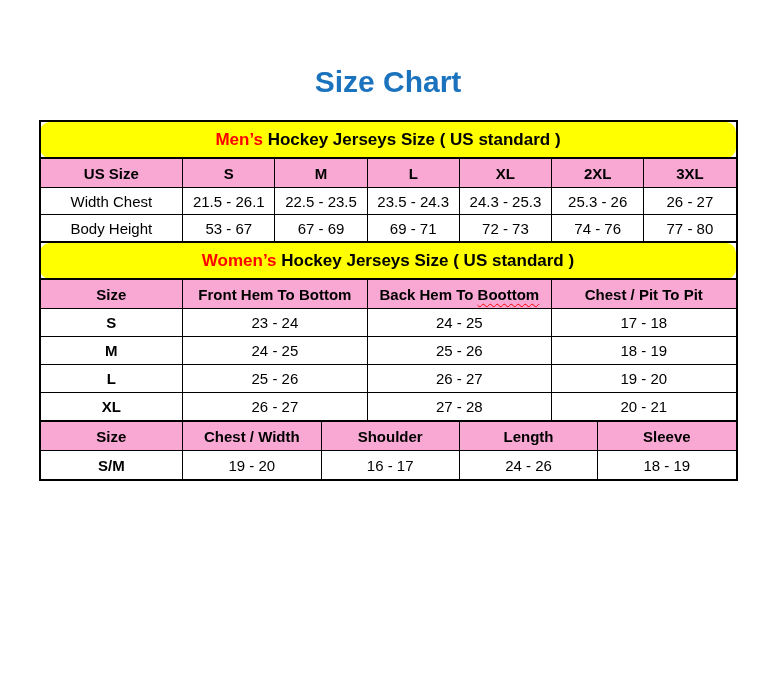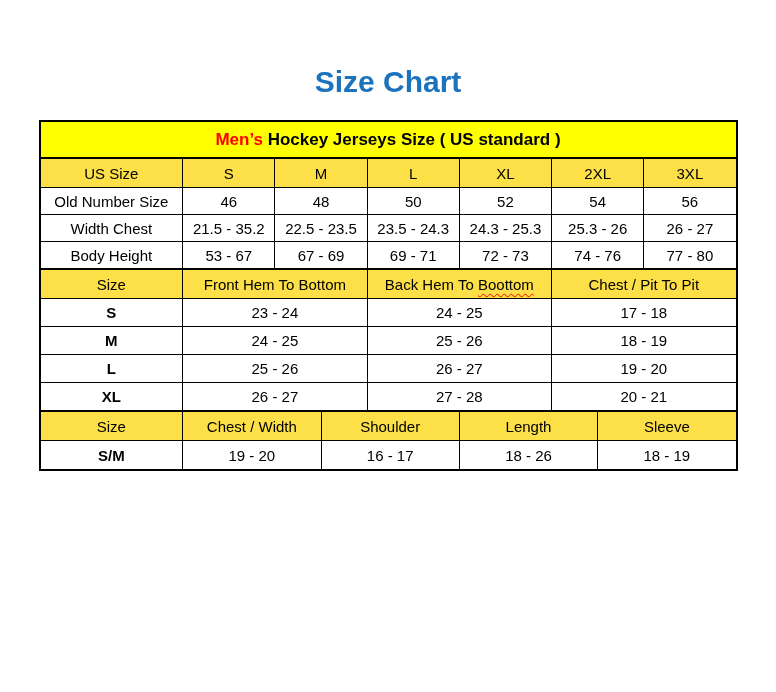--- a/index.html
+++ b/index.html
@@ -46,29 +46,30 @@
     padding: 0 2px;
     overflow: hidden;
     white-space: nowrap;
   }
   .band-cell {
     background: var(--band-yellow, #FFFF00);
     height: 35px;
     font-size: 17px;
     font-weight: 700;
     border-bottom-width: 2px !important;
+    border-radius: 10px;
   }
   .band-cell .hl {
     color: var(--highlight-red, #FF0000);
   }
   th.col-head {
     height: 28px;
     font-size: 15px;
-    font-weight: 400;
-    background: #fde047;
+    font-weight: 700;
+    background: #f9a8d4;
   }
   td.cell {
     height: 26px;
     font-size: 15px;
     font-weight: 400;
     background: #ffffff;
   }
   td.cell.bold-label {
     font-weight: 700;
   }
@@ -114,31 +115,22 @@
           <th class="col-head">S</th>
           <th class="col-head">M</th>
           <th class="col-head">L</th>
           <th class="col-head">XL</th>
           <th class="col-head">2XL</th>
           <th class="col-head">3XL</th>
         </tr>
       </thead>
       <tbody>
         <tr>
-          <td class="cell">Old Number Size</td>
-          <td class="cell">46</td>
-          <td class="cell">48</td>
-          <td class="cell">50</td>
-          <td class="cell">52</td>
-          <td class="cell">54</td>
-          <td class="cell">56</td>
-        </tr>
-        <tr>
           <td class="cell">Width Chest</td>
-          <td class="cell">21.5 - 35.2</td>
+          <td class="cell">21.5 - 26.1</td>
           <td class="cell">22.5 - 23.5</td>
           <td class="cell">23.5 - 24.3</td>
           <td class="cell">24.3 - 25.3</td>
           <td class="cell">25.3 - 26</td>
           <td class="cell">26 - 27</td>
         </tr>
         <tr>
           <td class="cell">Body Height</td>
           <td class="cell">53 - 67</td>
           <td class="cell">67 - 69</td>
@@ -151,20 +143,26 @@
     </table>
 
     <table class="size-table t-women">
       <colgroup>
         <col style="width:20.5%">
         <col style="width:26.5%">
           <col style="width:26.5%">
           <col style="width:26.5%">
       </colgroup>
       <thead>
+        <tr>
+          <th colspan="4" class="band-cell">
+            <span class="hl">Women’s</span>
+            <span>Hockey Jerseys Size ( US standard )</span>
+          </th>
+        </tr>
         <tr>
           <th class="col-head">Size</th>
           <th class="col-head">Front Hem To Bottom</th>
           <th class="col-head">
             <span>Back Hem To</span>
             <span class="misspell">Boottom</span>
           </th>
           <th class="col-head">Chest / Pit To Pit</th>
         </tr>
       </thead>
@@ -211,20 +209,20 @@
           <th class="col-head">Shoulder</th>
           <th class="col-head">Length</th>
           <th class="col-head">Sleeve</th>
         </tr>
       </thead>
       <tbody>
         <tr>
           <td class="cell bold-label">S/M</td>
           <td class="cell">19 - 20</td>
           <td class="cell">16 - 17</td>
-          <td class="cell">18 - 26</td>
+          <td class="cell">24 - 26</td>
           <td class="cell">18 - 19</td>
         </tr>
       </tbody>
     </table>
 
   </div>
 </div>
 
 </body></html>

